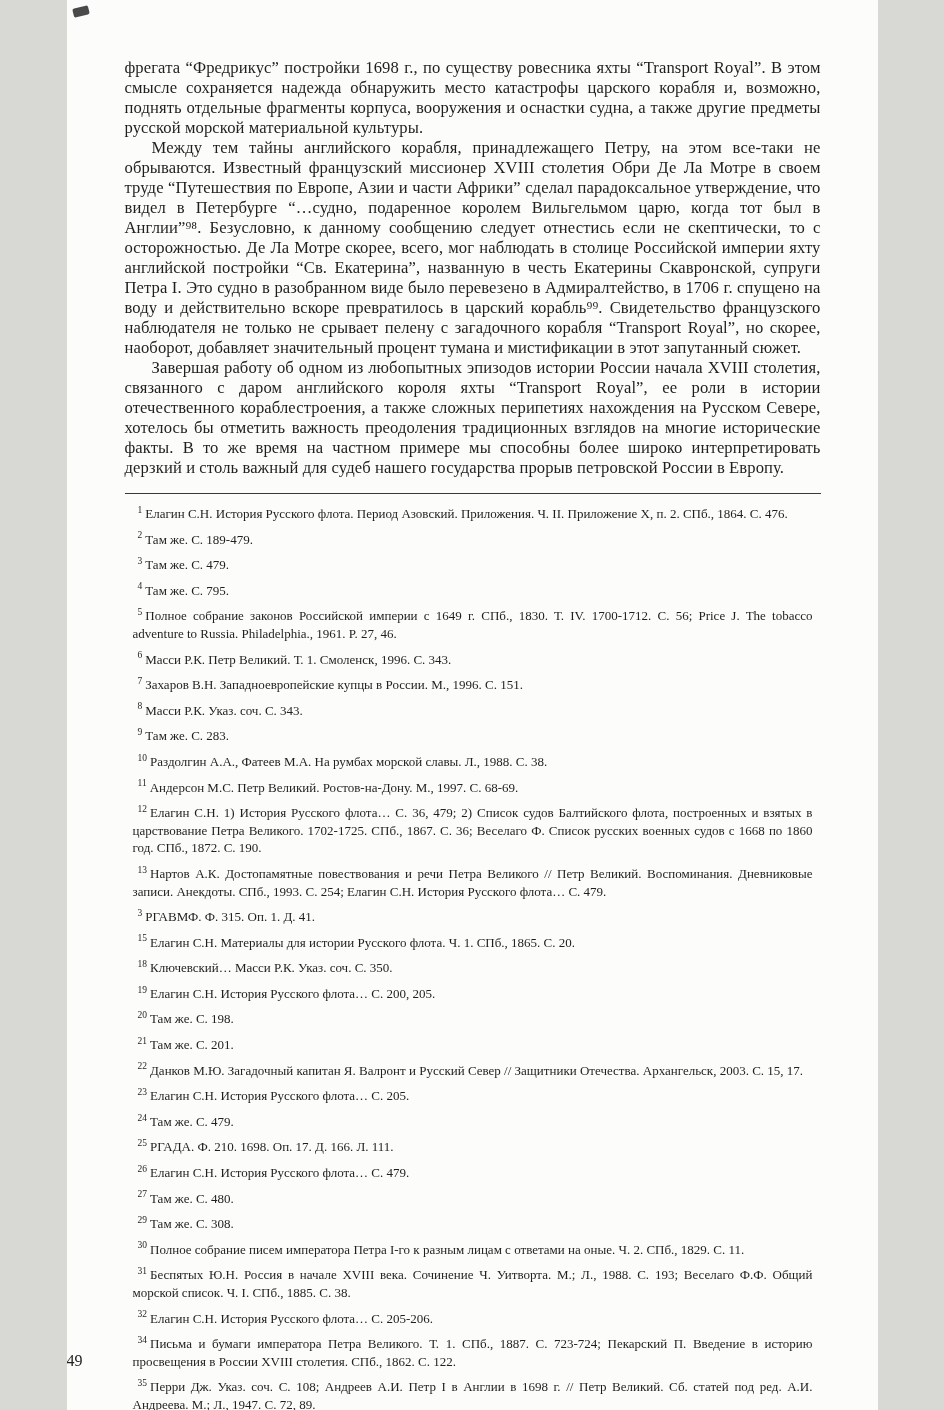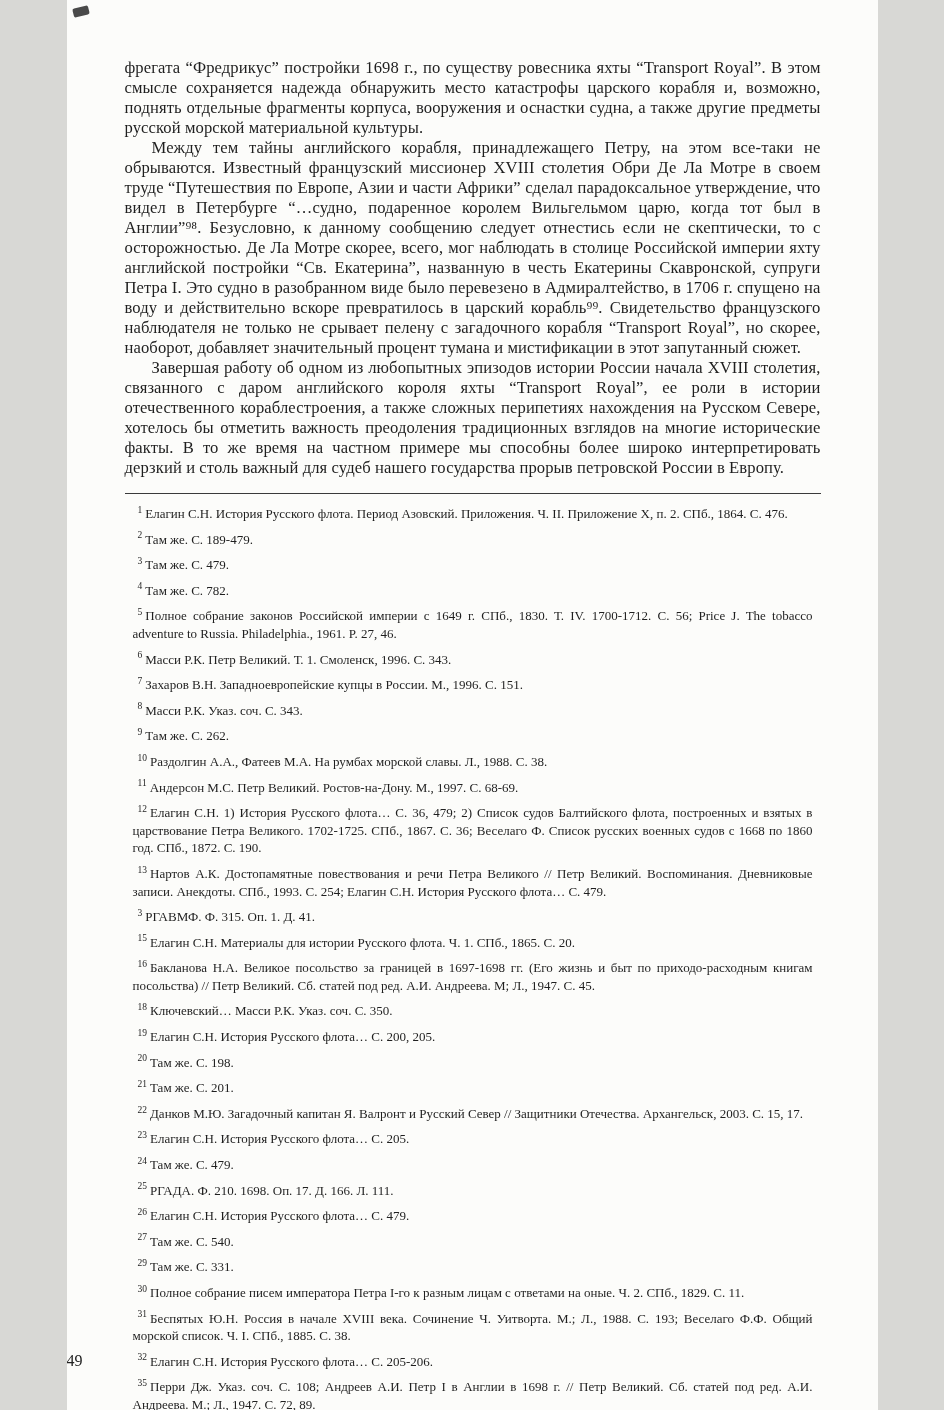--- a/index.html
+++ b/index.html
@@ -80,75 +80,75 @@
 
   <div class="rule"></div>
 
   <section class="footnotes">
   <p class="fn"><sup class="fn-num">1</sup><span class="fn-text">Елагин С.Н. История Русского флота. Период Азовский. Приложения. Ч. II. Приложение X, п. 2. СПб., 1864. С. 476.</span></p>
 
   <p class="fn"><sup class="fn-num">2</sup><span class="fn-text">Там же. С. 189-479.</span></p>
 
   <p class="fn"><sup class="fn-num">3</sup><span class="fn-text">Там же. С. 479.</span></p>
 
-  <p class="fn"><sup class="fn-num">4</sup><span class="fn-text">Там же. С. 782.</span></p>
+  <p class="fn"><sup class="fn-num">4</sup><span class="fn-text">Там же. С. 795.</span></p>
 
   <p class="fn"><sup class="fn-num">5</sup><span class="fn-text">Полное собрание законов Российской империи с 1649 г. СПб., 1830. Т. IV. 1700-1712. С. 56; Price J. The tobacco adventure to Russia. Philadelphia., 1961. P. 27, 46.</span></p>
 
   <p class="fn"><sup class="fn-num">6</sup><span class="fn-text">Масси Р.К. Петр Великий. Т. 1. Смоленск, 1996. С. 343.</span></p>
 
   <p class="fn"><sup class="fn-num">7</sup><span class="fn-text">Захаров В.Н. Западноевропейские купцы в России. М., 1996. С. 151.</span></p>
 
   <p class="fn"><sup class="fn-num">8</sup><span class="fn-text">Масси Р.К. Указ. соч. С. 343.</span></p>
 
-  <p class="fn"><sup class="fn-num">9</sup><span class="fn-text">Там же. С. 262.</span></p>
+  <p class="fn"><sup class="fn-num">9</sup><span class="fn-text">Там же. С. 283.</span></p>
 
   <p class="fn"><sup class="fn-num">10</sup><span class="fn-text">Раздолгин А.А., Фатеев М.А. На румбах морской славы. Л., 1988. С. 38.</span></p>
 
   <p class="fn"><sup class="fn-num">11</sup><span class="fn-text">Андерсон М.С. Петр Великий. Ростов-на-Дону. М., 1997. С. 68-69.</span></p>
 
   <p class="fn"><sup class="fn-num">12</sup><span class="fn-text">Елагин С.Н. 1) История Русского флота… С. 36, 479; 2) Список судов Балтийского флота, построенных и взятых в царствование Петра Великого. 1702-1725. СПб., 1867. С. 36; Веселаго Ф. Список русских военных судов с 1668 по 1860 год. СПб., 1872. С. 190.</span></p>
 
   <p class="fn"><sup class="fn-num">13</sup><span class="fn-text">Нартов А.К. Достопамятные повествования и речи Петра Великого // Петр Великий. Воспоминания. Дневниковые записи. Анекдоты. СПб., 1993. С. 254; Елагин С.Н. История Русского флота… С. 479.</span></p>
 
   <p class="fn"><sup class="fn-num">3</sup><span class="fn-text">РГАВМФ. Ф. 315. Оп. 1. Д. 41.</span></p>
 
   <p class="fn"><sup class="fn-num">15</sup><span class="fn-text">Елагин С.Н. Материалы для истории Русского флота. Ч. 1. СПб., 1865. С. 20.</span></p>
 
-  <p class="fn"><sup class="fn-num">16</sup><span class="fn-text">Бакланова Н.А. Великое посольство за границей в 1697-1698 гг. (Его жизнь и быт по приходо-расходным книгам посольства) // Петр Великий. Сб. статей под ред. А.И. Андреева. М; Л., 1947. С. 45.</span></p>
 
 
   <p class="fn"><sup class="fn-num">18</sup><span class="fn-text">Ключевский… Масси Р.К. Указ. соч. С. 350.</span></p>
 
   <p class="fn"><sup class="fn-num">19</sup><span class="fn-text">Елагин С.Н. История Русского флота… С. 200, 205.</span></p>
 
   <p class="fn"><sup class="fn-num">20</sup><span class="fn-text">Там же. С. 198.</span></p>
 
   <p class="fn"><sup class="fn-num">21</sup><span class="fn-text">Там же. С. 201.</span></p>
 
   <p class="fn"><sup class="fn-num">22</sup><span class="fn-text">Данков М.Ю. Загадочный капитан Я. Валронт и Русский Север // Защитники Отечества. Архангельск, 2003. С. 15, 17.</span></p>
 
   <p class="fn"><sup class="fn-num">23</sup><span class="fn-text">Елагин С.Н. История Русского флота… С. 205.</span></p>
 
   <p class="fn"><sup class="fn-num">24</sup><span class="fn-text">Там же. С. 479.</span></p>
 
   <p class="fn"><sup class="fn-num">25</sup><span class="fn-text">РГАДА. Ф. 210. 1698. Оп. 17. Д. 166. Л. 111.</span></p>
 
   <p class="fn"><sup class="fn-num">26</sup><span class="fn-text">Елагин С.Н. История Русского флота… С. 479.</span></p>
 
-  <p class="fn"><sup class="fn-num">27</sup><span class="fn-text">Там же. С. 540.</span></p>
+  <p class="fn"><sup class="fn-num">27</sup><span class="fn-text">Там же. С. 480.</span></p>
 
 
-  <p class="fn"><sup class="fn-num">29</sup><span class="fn-text">Там же. С. 331.</span></p>
+  <p class="fn"><sup class="fn-num">29</sup><span class="fn-text">Там же. С. 308.</span></p>
 
   <p class="fn"><sup class="fn-num">30</sup><span class="fn-text">Полное собрание писем императора Петра I-го к разным лицам с ответами на оные. Ч. 2. СПб., 1829. С. 11.</span></p>
 
   <p class="fn"><sup class="fn-num">31</sup><span class="fn-text">Беспятых Ю.Н. Россия в начале XVIII века. Сочинение Ч. Уитворта. М.; Л., 1988. С. 193; Веселаго Ф.Ф. Общий морской список. Ч. I. СПб., 1885. С. 38.</span></p>
 
   <p class="fn"><sup class="fn-num">32</sup><span class="fn-text">Елагин С.Н. История Русского флота… С. 205-206.</span></p>
 
 
+  <p class="fn"><sup class="fn-num">34</sup><span class="fn-text">Письма и бумаги императора Петра Великого. Т. 1. СПб., 1887. С. 723-724; Пекарский П. Введение в историю просвещения в России XVIII столетия. СПб., 1862. С. 122.</span></p>
 
   <p class="fn"><sup class="fn-num">35</sup><span class="fn-text">Перри Дж. Указ. соч. С. 108; Андреев А.И. Петр I в Англии в 1698 г. // Петр Великий. Сб. статей под ред. А.И. Андреева. М.; Л., 1947. С. 72, 89.</span></p>
 </section>
 
   <div class="pageno">49</div>
 </div>
 
 </body></html>

